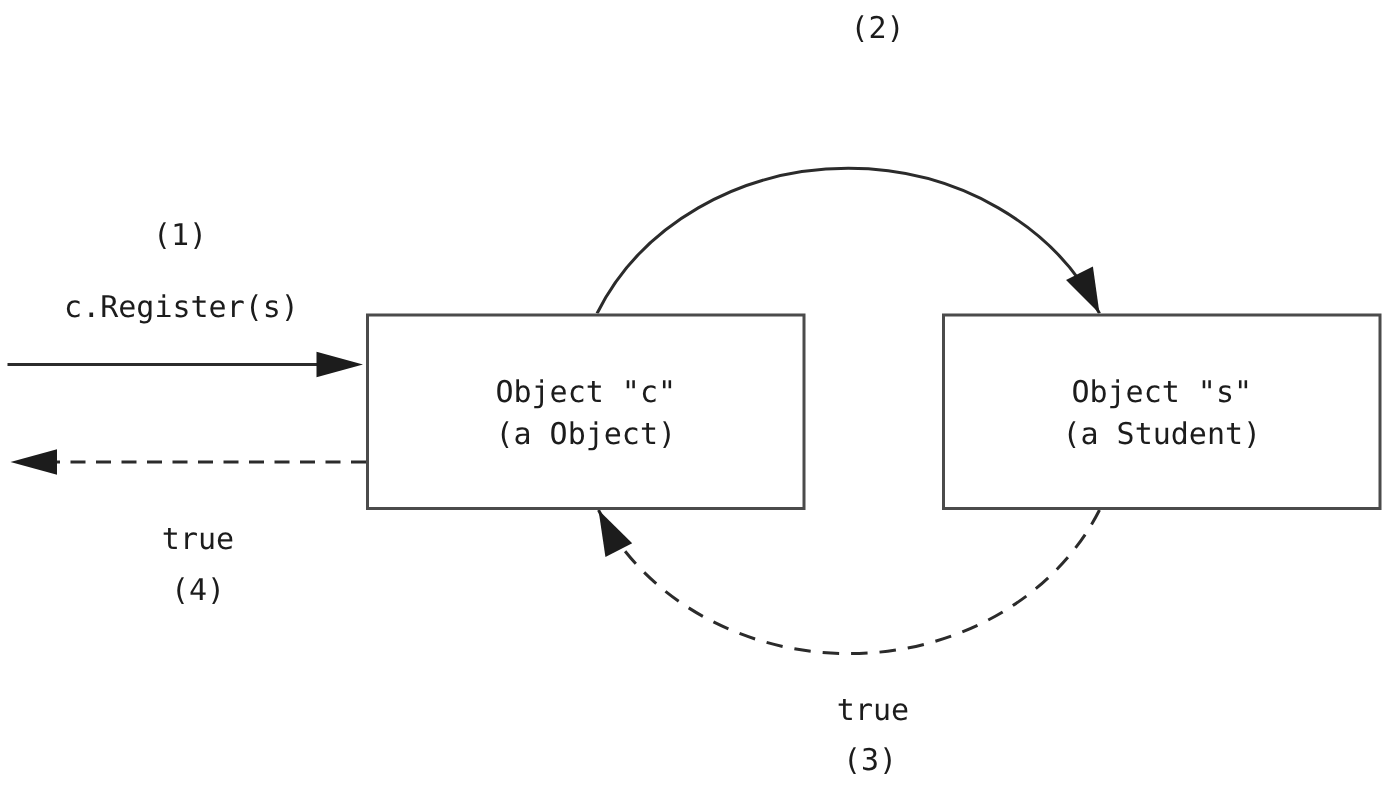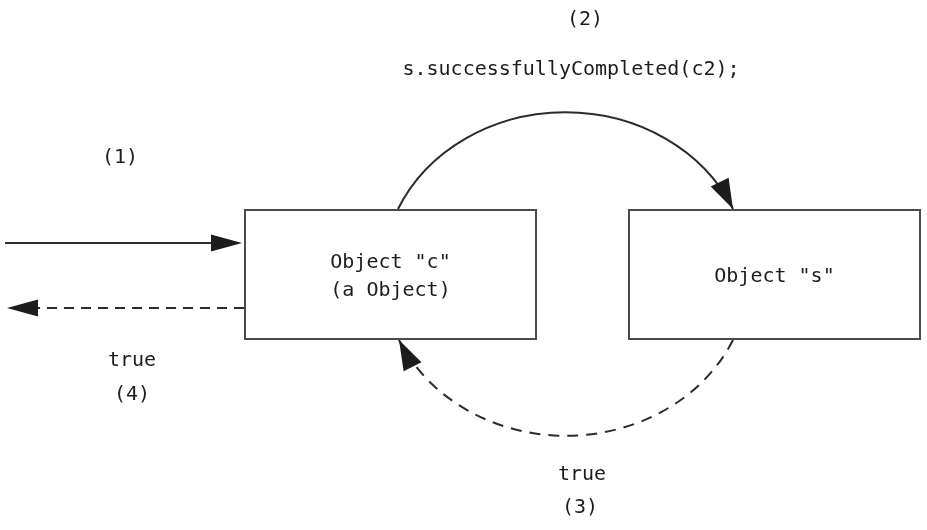--- a/index.html
+++ b/index.html
@@ -46,32 +46,33 @@
 
     <line class="arrow-line" x1="244" y1="308" x2="38" y2="308" stroke-dasharray="10 7"></line>
     <polygon class="arrow-fill" points="7,308 38,299.5 38,316.5"></polygon>
 
     <path class="arrow-line" d="M 398 209 A 183 162 0 0 1 733 209" marker-end="url(#ah)"></path>
 
     <path class="arrow-line" d="M 733 340 A 183 162 0 0 1 399 340" stroke-dasharray="11 8" marker-end="url(#ah)"></path>
   </svg>
 
   <div class="label" style="left:585px;top:6px;">(2)</div>
-  <div class="label" style="left:571px;top:56px;">s.successfullyCompleted(c2);</div>
 
   <div class="label" style="left:120px;top:144px;">(1)</div>
+  <div class="label" style="left:121px;top:192px;">c.Register(s)</div>
 
   <div class="label" style="left:132px;top:347px;">true</div>
   <div class="label" style="left:132px;top:381px;">(4)</div>
 
   <div class="label" style="left:582px;top:461px;">true</div>
   <div class="label" style="left:580px;top:494px;">(3)</div>
 
   <div class="box" style="left:244px;top:209px;">
     <div class="line">Object "c"</div>
     <div class="line">(a Object)</div>
   </div>
 
   <div class="box" style="left:628px;top:209px;">
     <div class="line">Object "s"</div>
+    <div class="line">(a Student)</div>
   </div>
 
 </div>
 
 </body></html>

